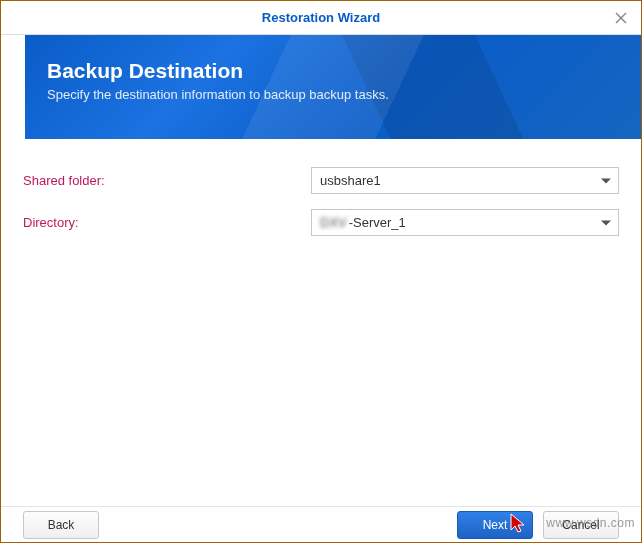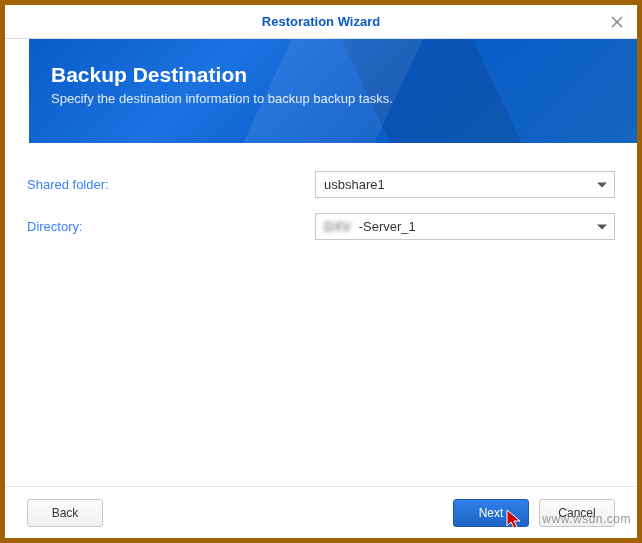--- a/index.html
+++ b/index.html
@@ -10,21 +10,21 @@
     body {
       font-family: -apple-system, BlinkMacSystemFont, "Segoe UI", Arial, sans-serif;
       background: #fff;
       width: 642px;
       height: 543px;
       overflow: hidden;
     }
     .dialog {
       width: 642px;
       height: 543px;
-      border: 5px solid #a16207;
+      border: 1px solid #a16207;
       display: flex;
       flex-direction: column;
       position: relative;
     }
     .titlebar {
       height: 34px;
       border-bottom: 1px solid #ddd;
       display: flex;
       align-items: center;
       justify-content: center;
@@ -84,21 +84,21 @@
       background: #fff;
     }
     .form-row {
       display: flex;
       align-items: center;
       margin-bottom: 15px;
     }
     .form-label {
       width: 288px;
       font-size: 13px;
-      color: #3b82f6;
+      color: #be185d;
     }
     .select-wrap {
       flex: 1;
       position: relative;
     }
     .select-box {
       width: 100%;
       height: 27px;
       border: 1px solid #c7c7c7;
       background: #fff;
@@ -117,24 +117,24 @@
       width: 0;
       height: 0;
       border-left: 5px solid transparent;
       border-right: 5px solid transparent;
       border-top: 5px solid #555;
       pointer-events: none;
     }
     .blurred {
       color: transparent;
       text-shadow: 0 0 4px rgba(60,60,60,0.9);
-      margin-right: 8px;
+      margin-right: 2px;
     }
     .footer {
-      height: 52px;
+      height: 36px;
       border-top: 1px solid #e5e5e5;
       display: flex;
       align-items: center;
       padding: 0 22px;
       background: #fff;
       position: relative;
     }
     .btn {
       height: 28px;
       min-width: 76px;

